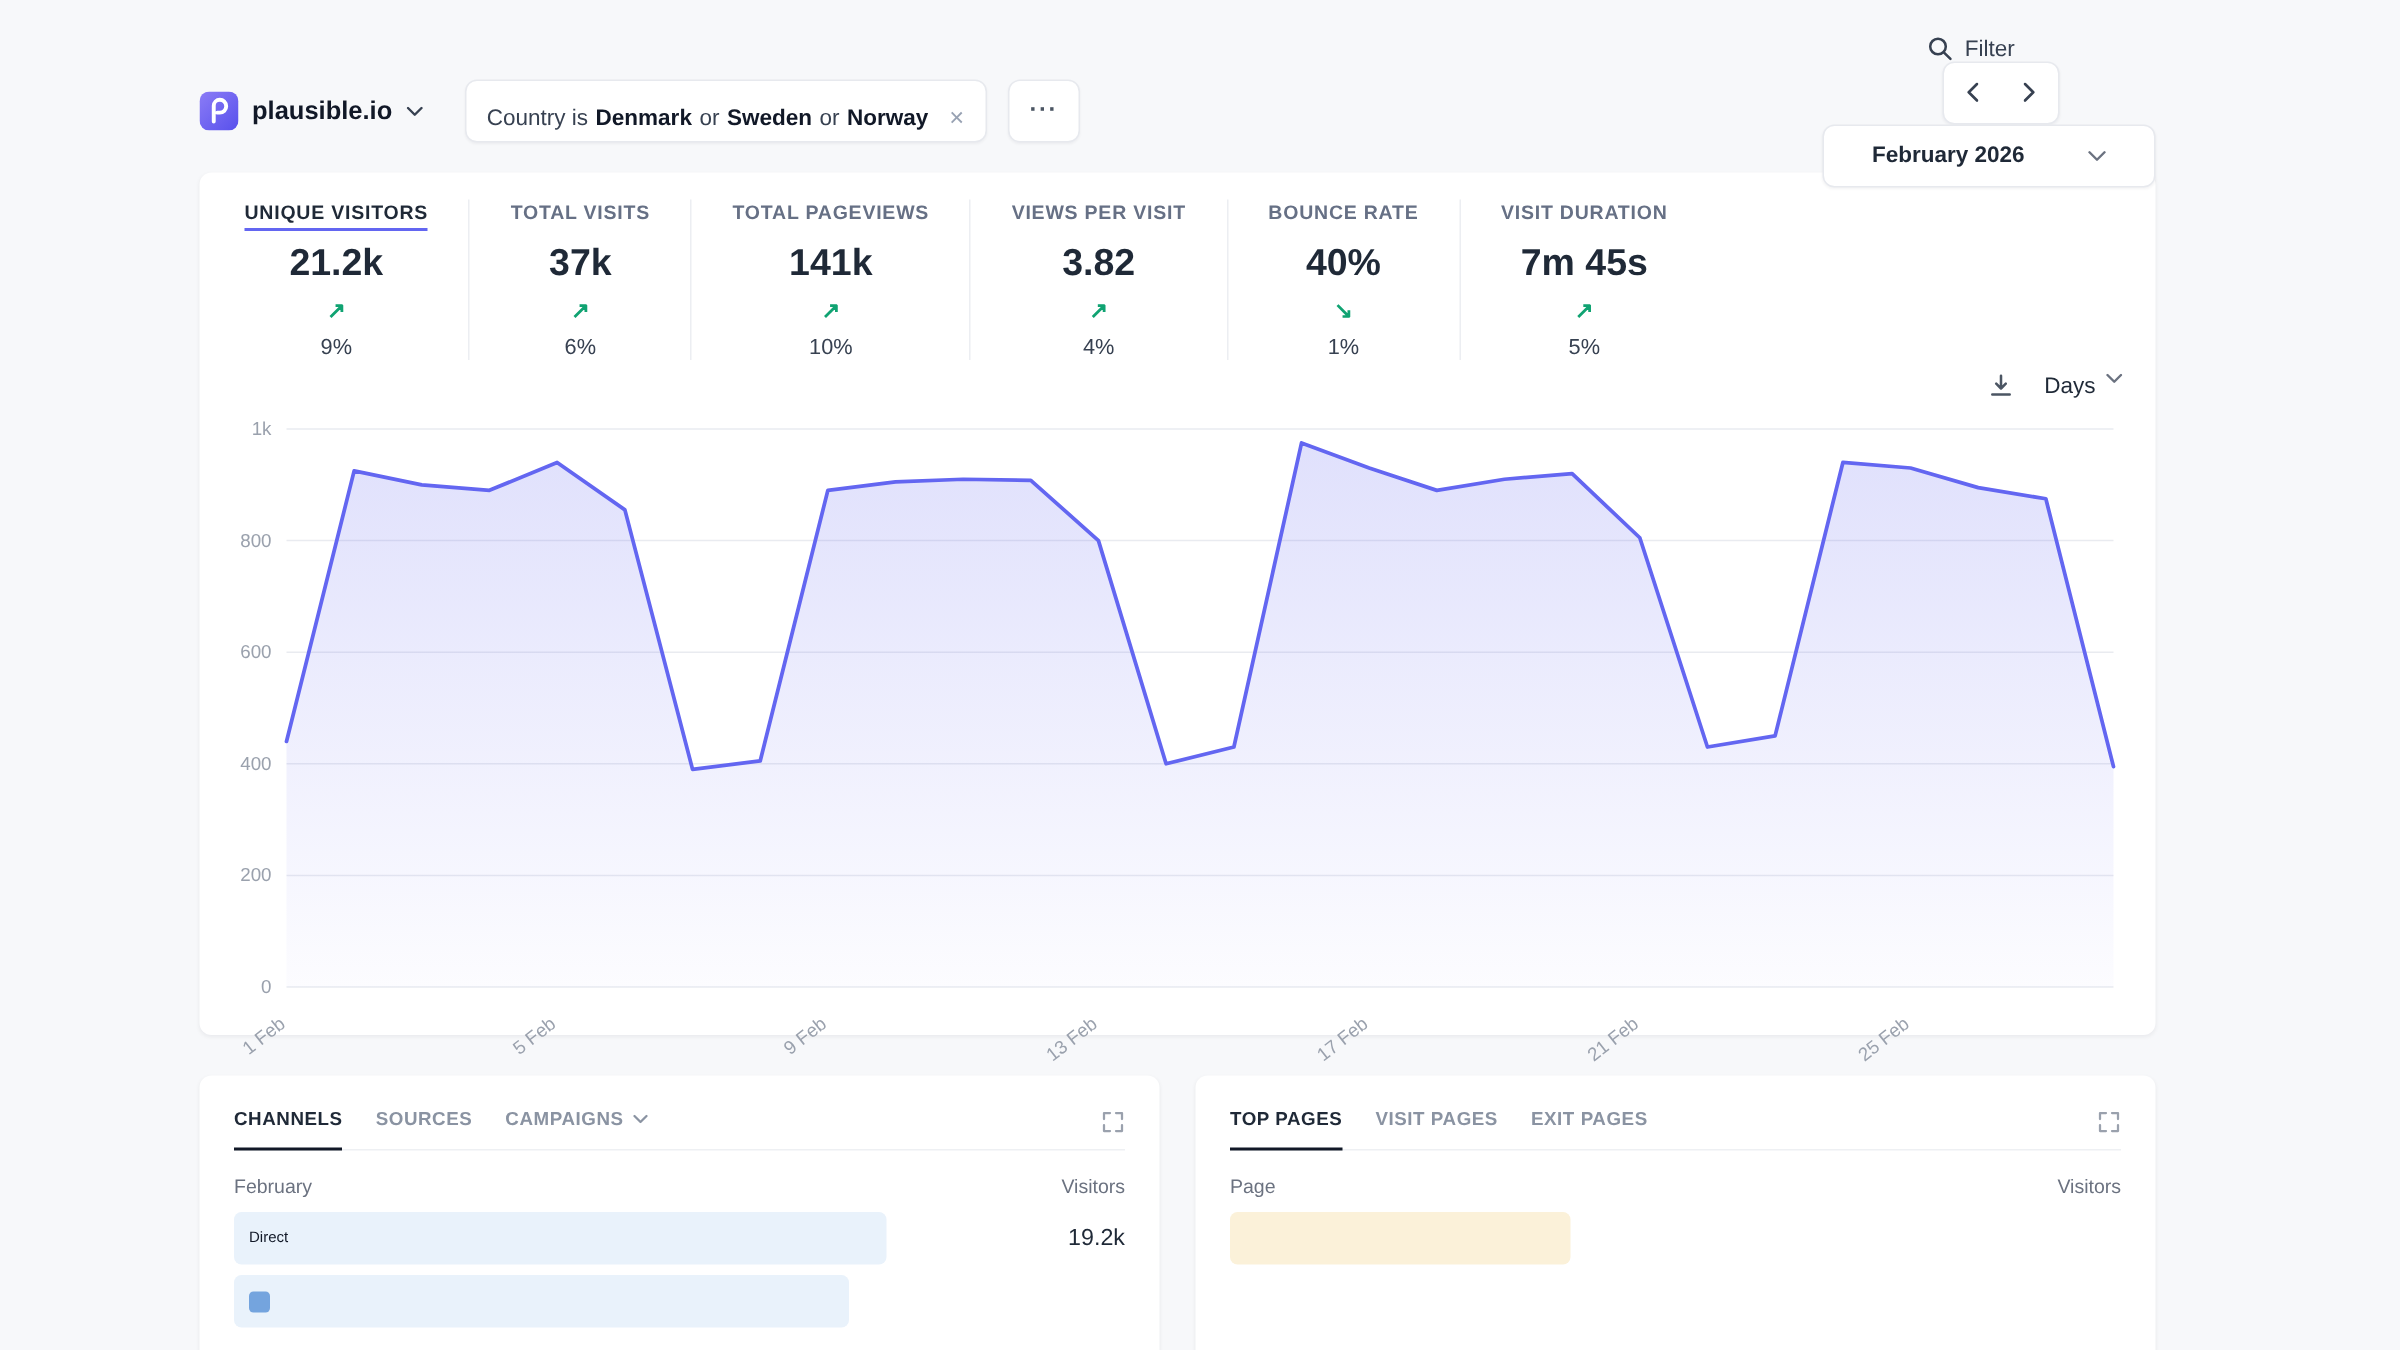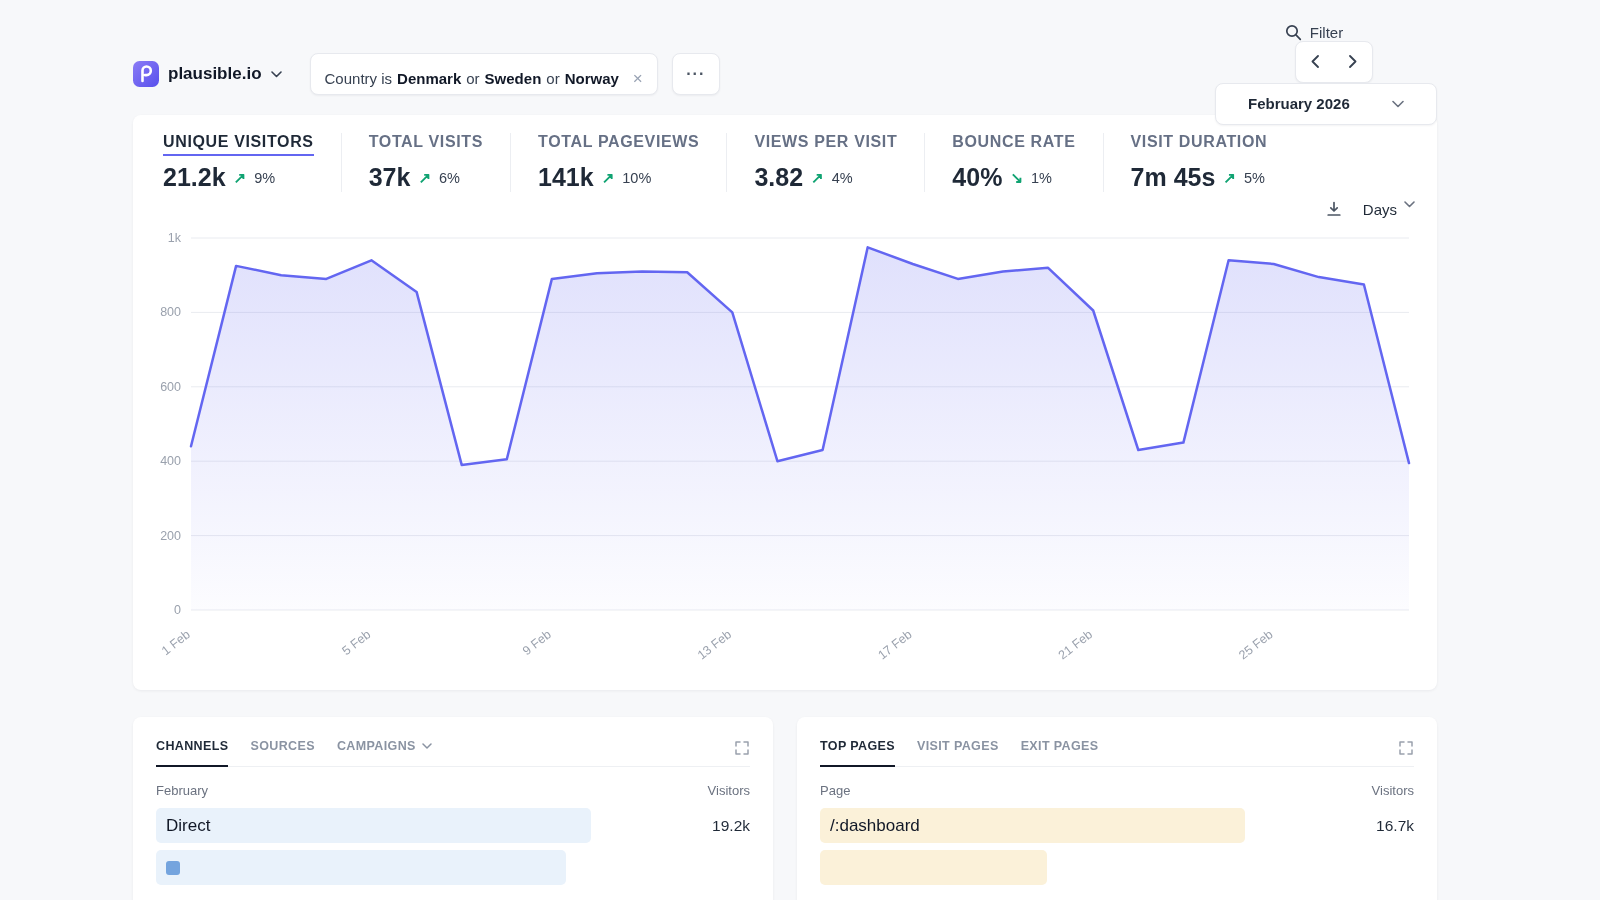--- a/index.html
+++ b/index.html
@@ -45,25 +45,25 @@
   .card {
     background: #fff; border-radius: 8px;
     box-shadow: 0 1px 3px rgba(16,24,40,.06);
   }
   .main-card { margin-top: 19px; height: 575px; padding: 18px 16px 0 16px; }
 
   .metrics-row { display: flex; align-items: stretch; padding-left: 14px; }
   .metric { padding-right: 27px; margin-right: 27px; border-right: 1px solid #eceef2; cursor: pointer; }
   .metric:last-child { border-right: none; }
   .metric-label {
-    display: inline-block; font-size: 16px; font-weight: 700; letter-spacing: .04em;
+    display: inline-block; font-size: 13px; font-weight: 700; letter-spacing: .04em;
     color: #667085; padding-bottom: 3px; border-bottom: 2px solid transparent;
   }
   .metric.active .metric-label { color: #1f2937; border-bottom-color: #6366f1; }
-  .metric-value-row { display: flex; align-items: center; gap: 8px; margin-top: 7px; }
+  .metric-value-row { display: flex; align-items: center; gap: 8px; margin-top: 7px; flex-direction: column; }
   .metric-value { font-size: 25px; font-weight: 700; color: #1f2937; }
   .metric-arrow { font-size: 15px; color: #10a372; font-weight: 700; }
   .metric-change { font-size: 14.5px; color: #374151; }
 
   .chart-controls { display: flex; align-items: center; justify-content: flex-end; gap: 20px; height: 30px; margin: 2px 6px 0 0; }
   .download-btn { display: flex; align-items: center; cursor: pointer; }
   .interval-dd { display: flex; align-items: flex-start; gap: 7px; font-size: 15px; color: #1f2937; cursor: pointer; }
 
   #chart-host { margin-top: 4px; }
 
@@ -77,21 +77,21 @@
     padding-bottom: 12px; border-bottom: 2px solid transparent; margin-bottom: -1px; cursor: pointer;
   }
   .tab.active { color: #1f2937; border-bottom-color: #111827; }
   .expand-btn { margin-left: auto; cursor: pointer; display: flex; padding-bottom: 10px; }
   .col-head { display: flex; justify-content: space-between; font-size: 13px; color: #6b7280; margin: 16px 0 10px; }
   .data-row { display: flex; align-items: center; margin-bottom: 7px; cursor: pointer; }
   .bar-zone { position: relative; flex: 1; height: 35px; margin-right: 16px; max-width: calc(100% - 100px); }
   .bar-fill { position: absolute; left: 0; top: 0; bottom: 0; border-radius: 5px; }
   .bar-blue { background: #e9f2fb; }
   .bar-yellow { background: #fbf1d9; }
-  .bar-label { position: relative; z-index: 1; display: flex; align-items: center; height: 100%; padding-left: 10px; font-size: 17px; color: #111827; }
+  .bar-label { position: relative; z-index: 1; display: flex; align-items: center; height: 100%; padding-left: 10px; font-size: 10px; color: #111827; }
   .row-value { margin-left: auto; font-size: 15.5px; color: #1f2937; }
   .favicon-sq { width: 14px; height: 14px; border-radius: 3px; background: #74a4de; margin-right: 8px; }
 
   .icon { display: inline-flex; align-items: center; justify-content: center; }
 </style>
 </head>
 <body>
 
 <div class="container">
 
@@ -329,27 +329,20 @@
               </svg>
           </span>
         </span>
       </div>
 
       <div class="col-head">
         <span>Page</span>
         <span>Visitors</span>
       </div>
 
-      <div class="data-row">
-        <div class="bar-zone">
-          <div class="bar-fill bar-yellow" style="width: 86%;"></div>
-          <div class="bar-label">/:dashboard</div>
-        </div>
-        <span class="row-value">16.7k</span>
-      </div>
 
       <div class="data-row">
         <div class="bar-zone">
           <div class="bar-fill bar-yellow" style="width: 46%;"></div>
         </div>
       </div>
     </div>
   </div>
 </div>
 

